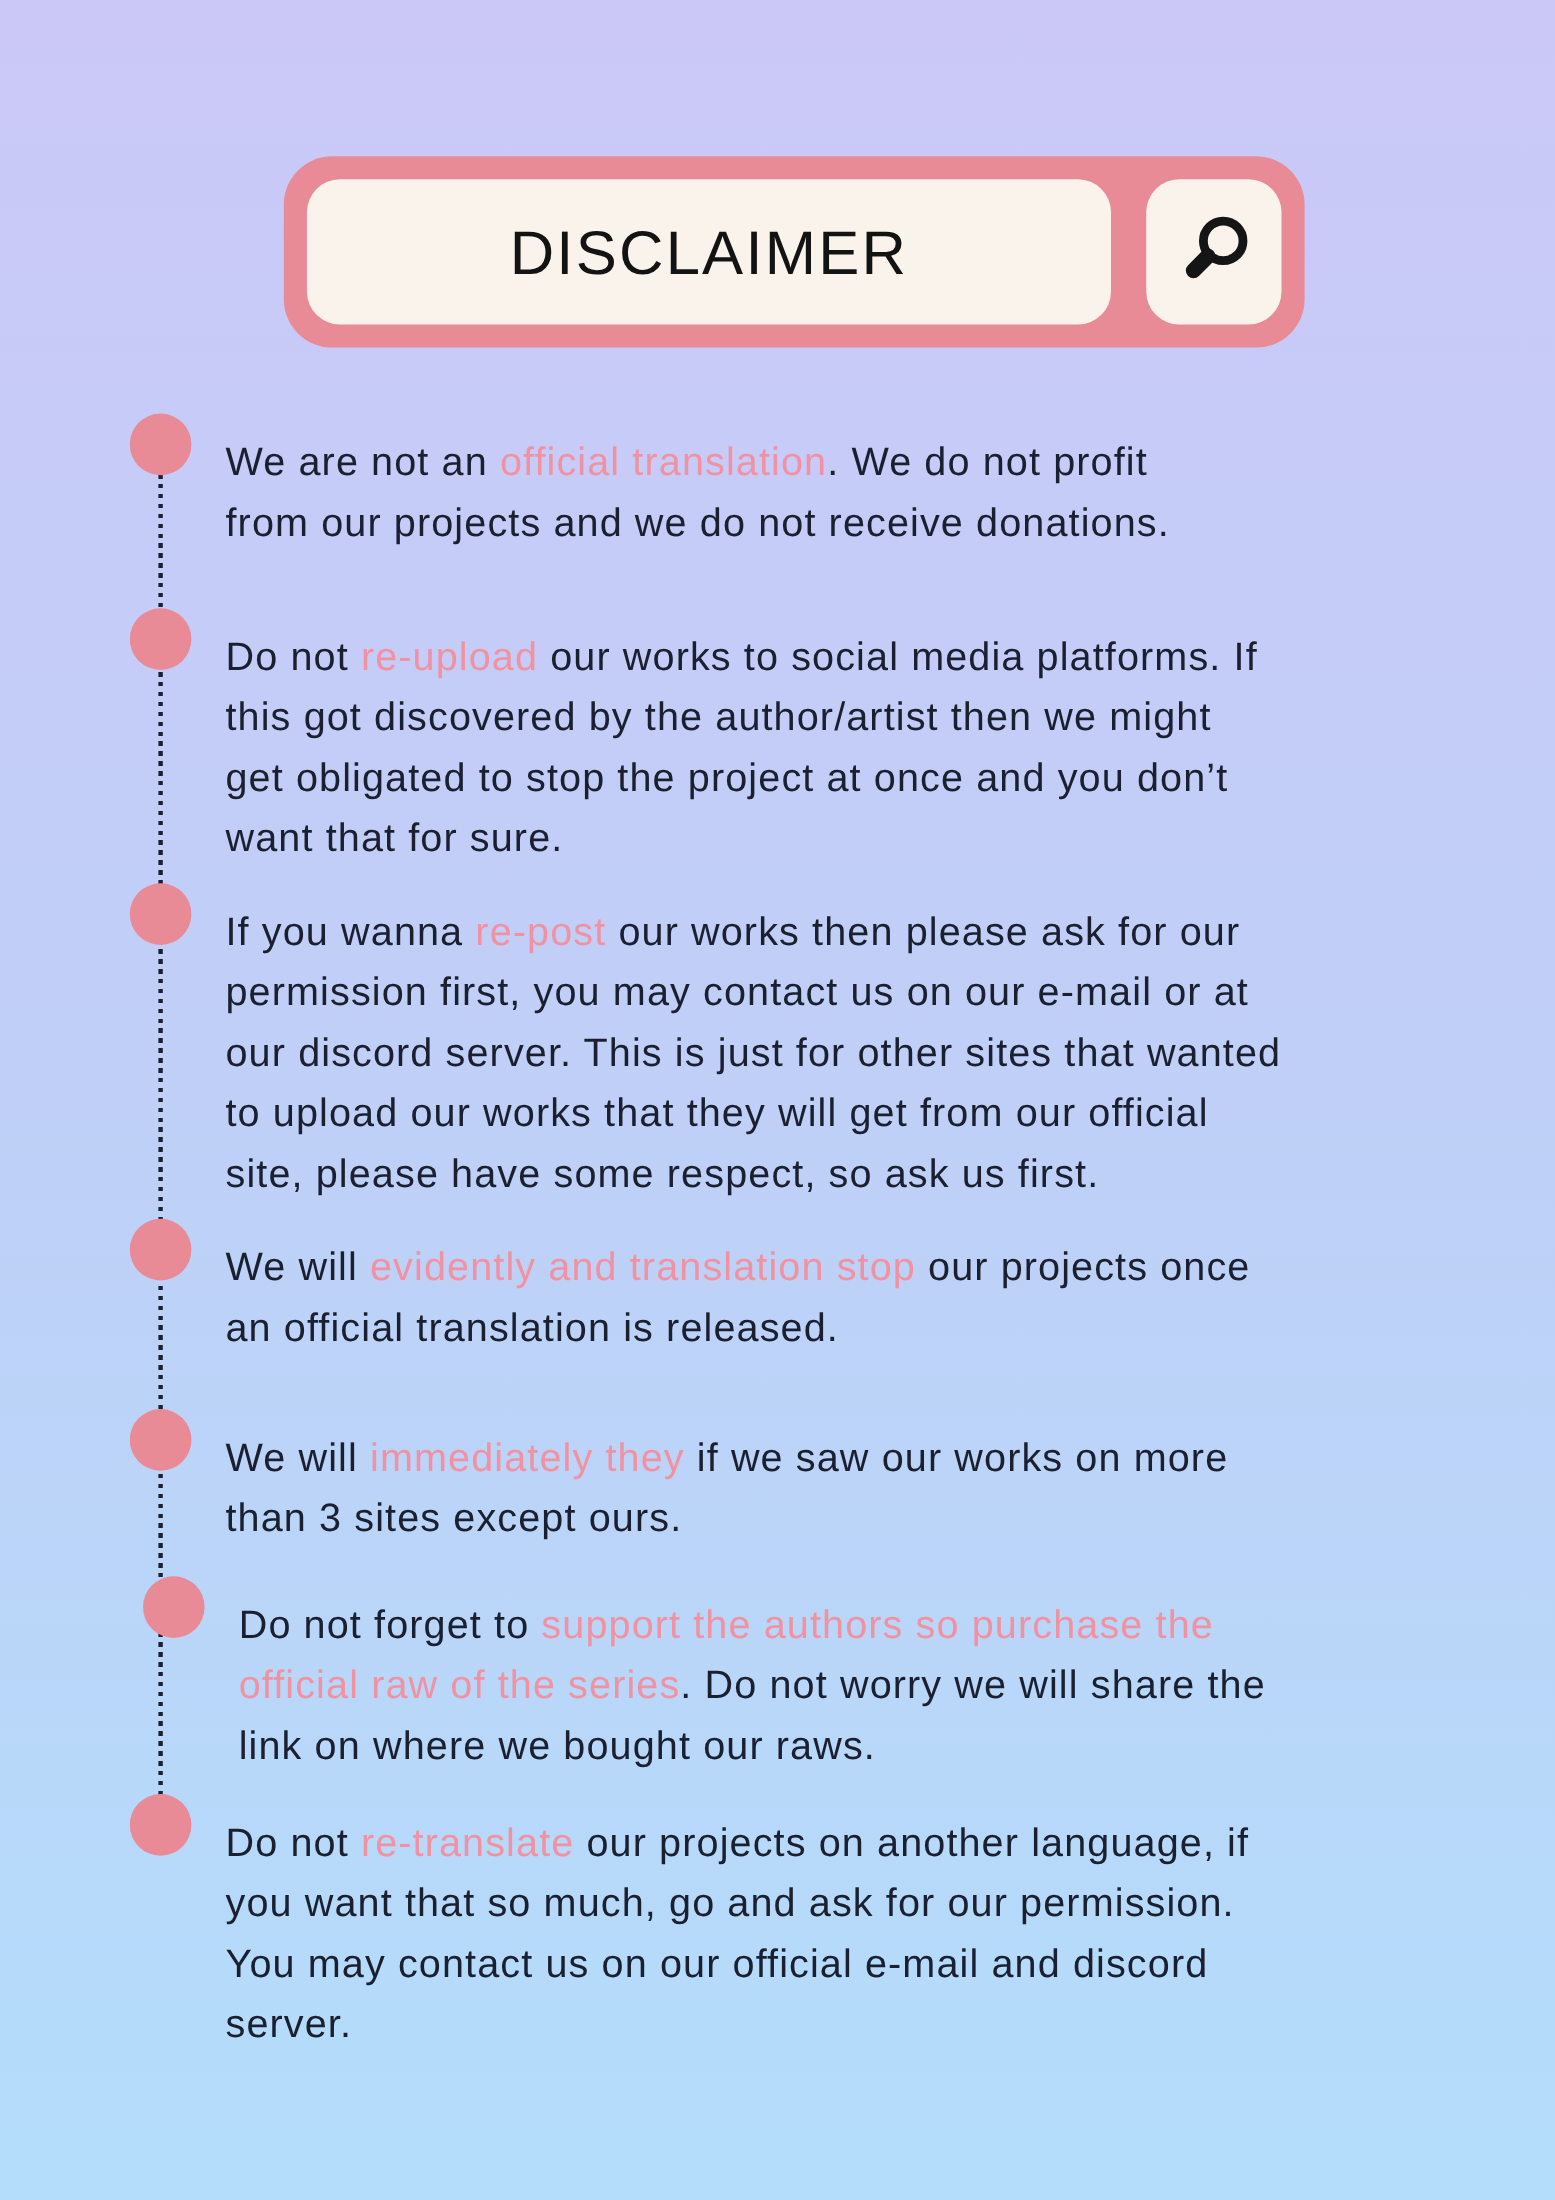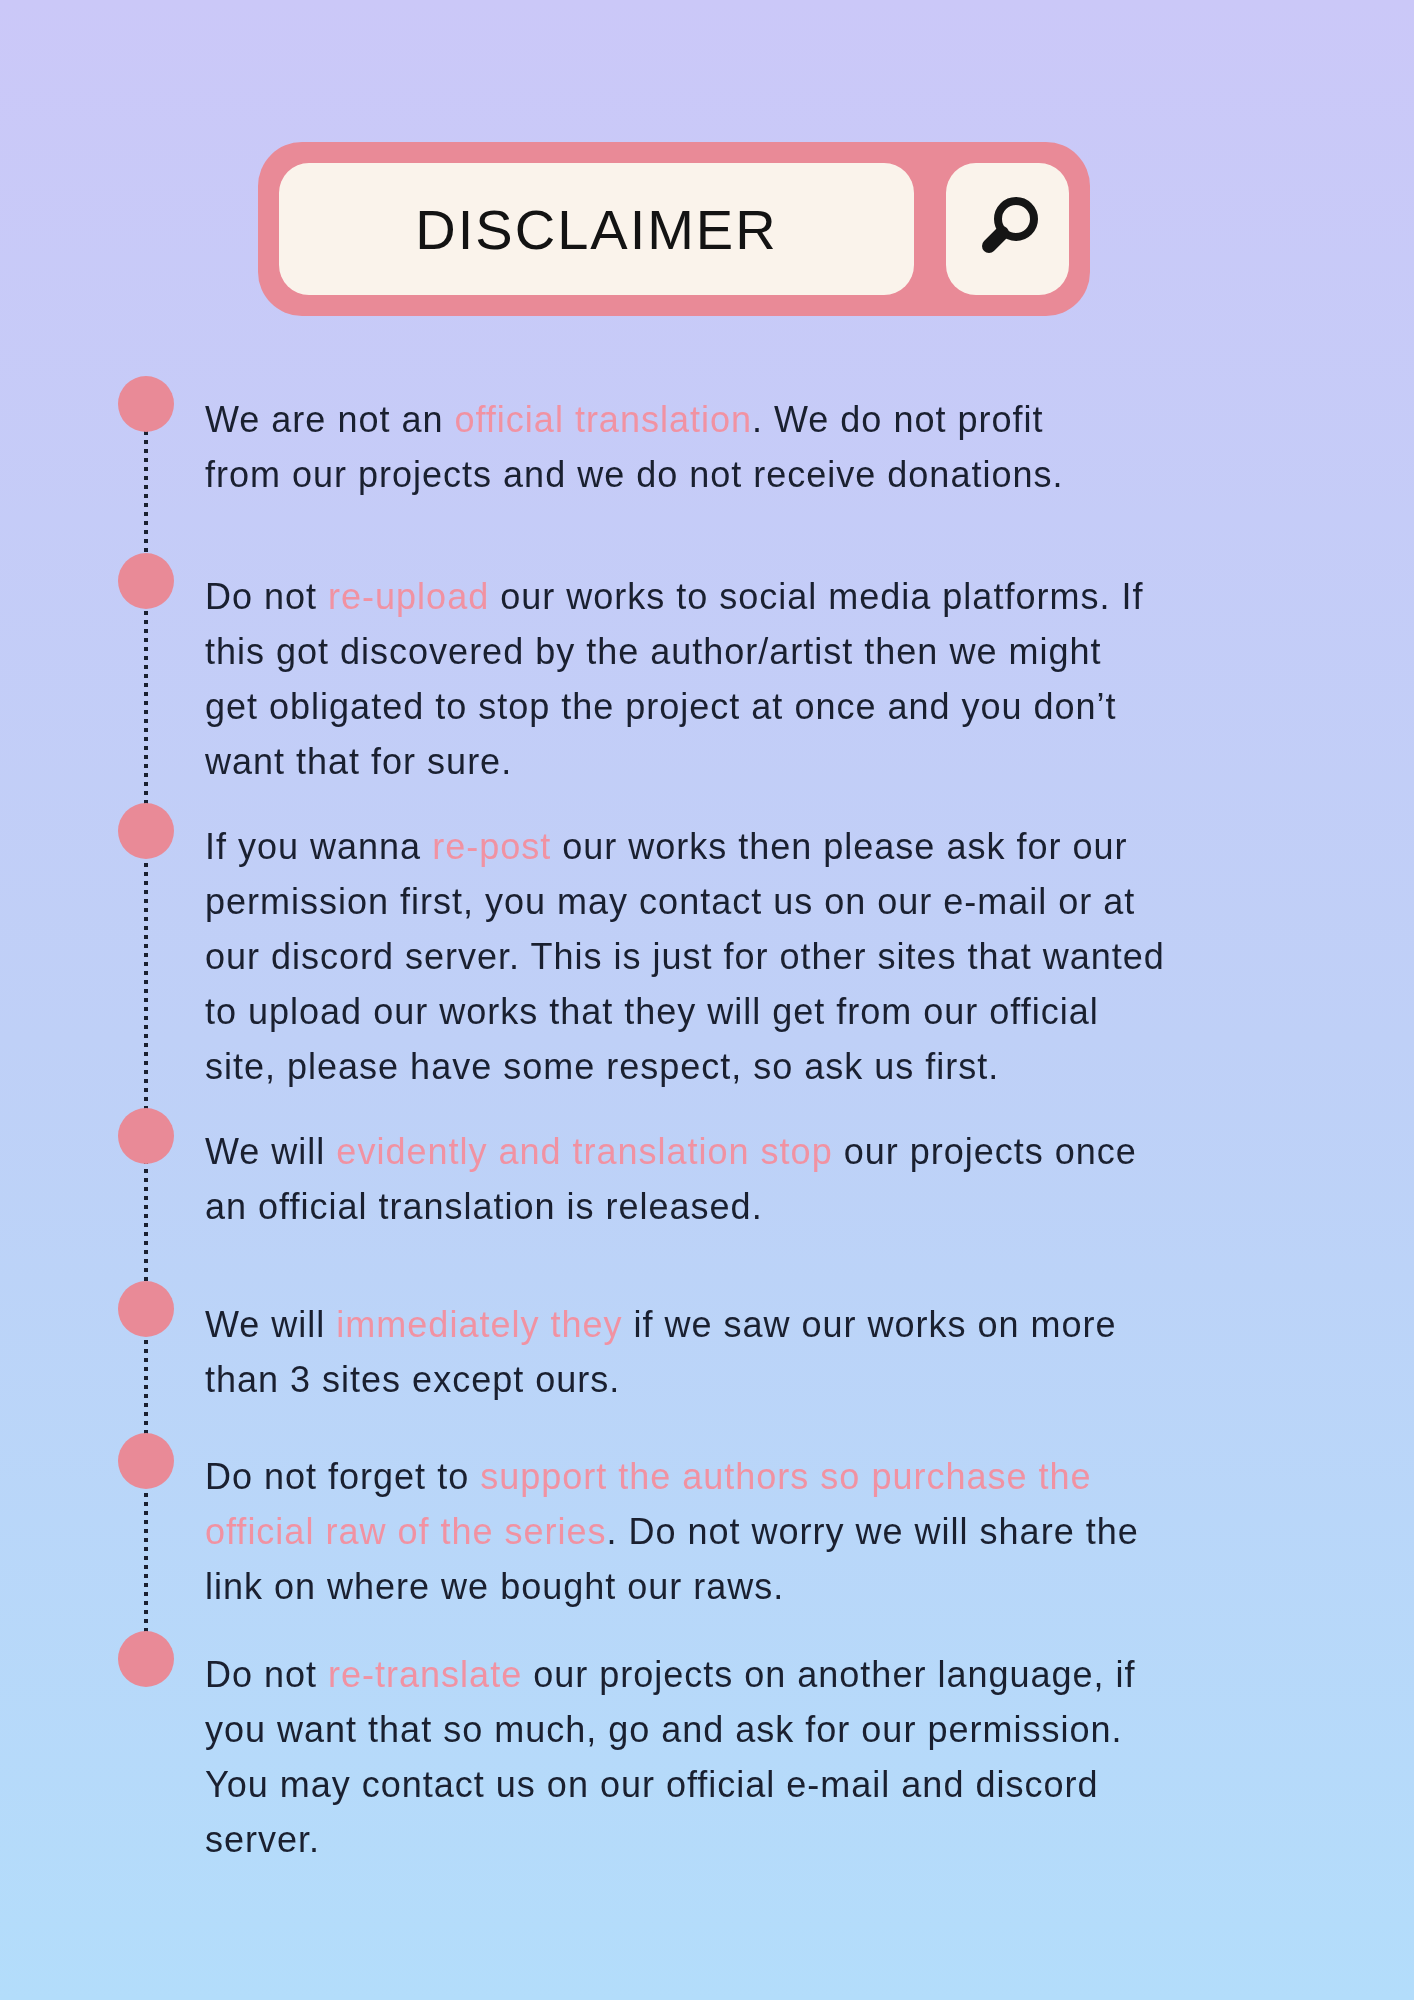--- a/index.html
+++ b/index.html
@@ -16,21 +16,21 @@
   .page{
     position:relative;
     width:1414px;height:2000px;
     overflow:hidden;
     background:linear-gradient(180deg,var(--bg-top) 0%,var(--bg-mid) 52%,var(--bg-bot) 100%);
     font-family:"Liberation Sans","DejaVu Sans",sans-serif;
   }
   
   .search-bar{
     position:absolute;left:258px;top:142px;
-    width:832px;height:174px;box-sizing:border-box;
+    width:928px;height:174px;box-sizing:border-box;
     background:var(--pink);
     border-radius:44px;
     display:flex;gap:32px;padding:21px;
   }
   .search-field{
     flex:1;
     background:var(--cream);
     border-radius:30px;
     display:flex;align-items:center;justify-content:center;
   }
@@ -58,21 +58,21 @@
     left:-61px;top:12px;bottom:207px;width:4px;
     background:repeating-linear-gradient(to bottom,var(--ink) 0 4px,transparent 4px 9px);
     z-index:0;
   }
   .timeline-item{position:relative;margin:0 0 44px 0;}
   .timeline-item:nth-of-type(1){margin-bottom:67px;}
   .timeline-item:nth-of-type(2){margin-bottom:30px;}
   .timeline-item:nth-of-type(3){margin-bottom:30px;}
   .timeline-item:nth-of-type(4){margin-bottom:63px;}
   .timeline-item:nth-of-type(5){margin-bottom:42px;}
-  .timeline-item:nth-of-type(6){margin-bottom:33px;}
+  .timeline-item:nth-of-type(6){margin-bottom:33px;margin-left:12px;}
   .timeline-item:nth-of-type(7){margin-bottom:16px;}
   .bullet{
     position:absolute;left:-87px;top:-16px;
     width:56px;height:56px;border-radius:50%;
     background:var(--pink);
     z-index:2;
   }
   .para{
     margin:0;
     font-size:36px;line-height:55px;letter-spacing:1px;

